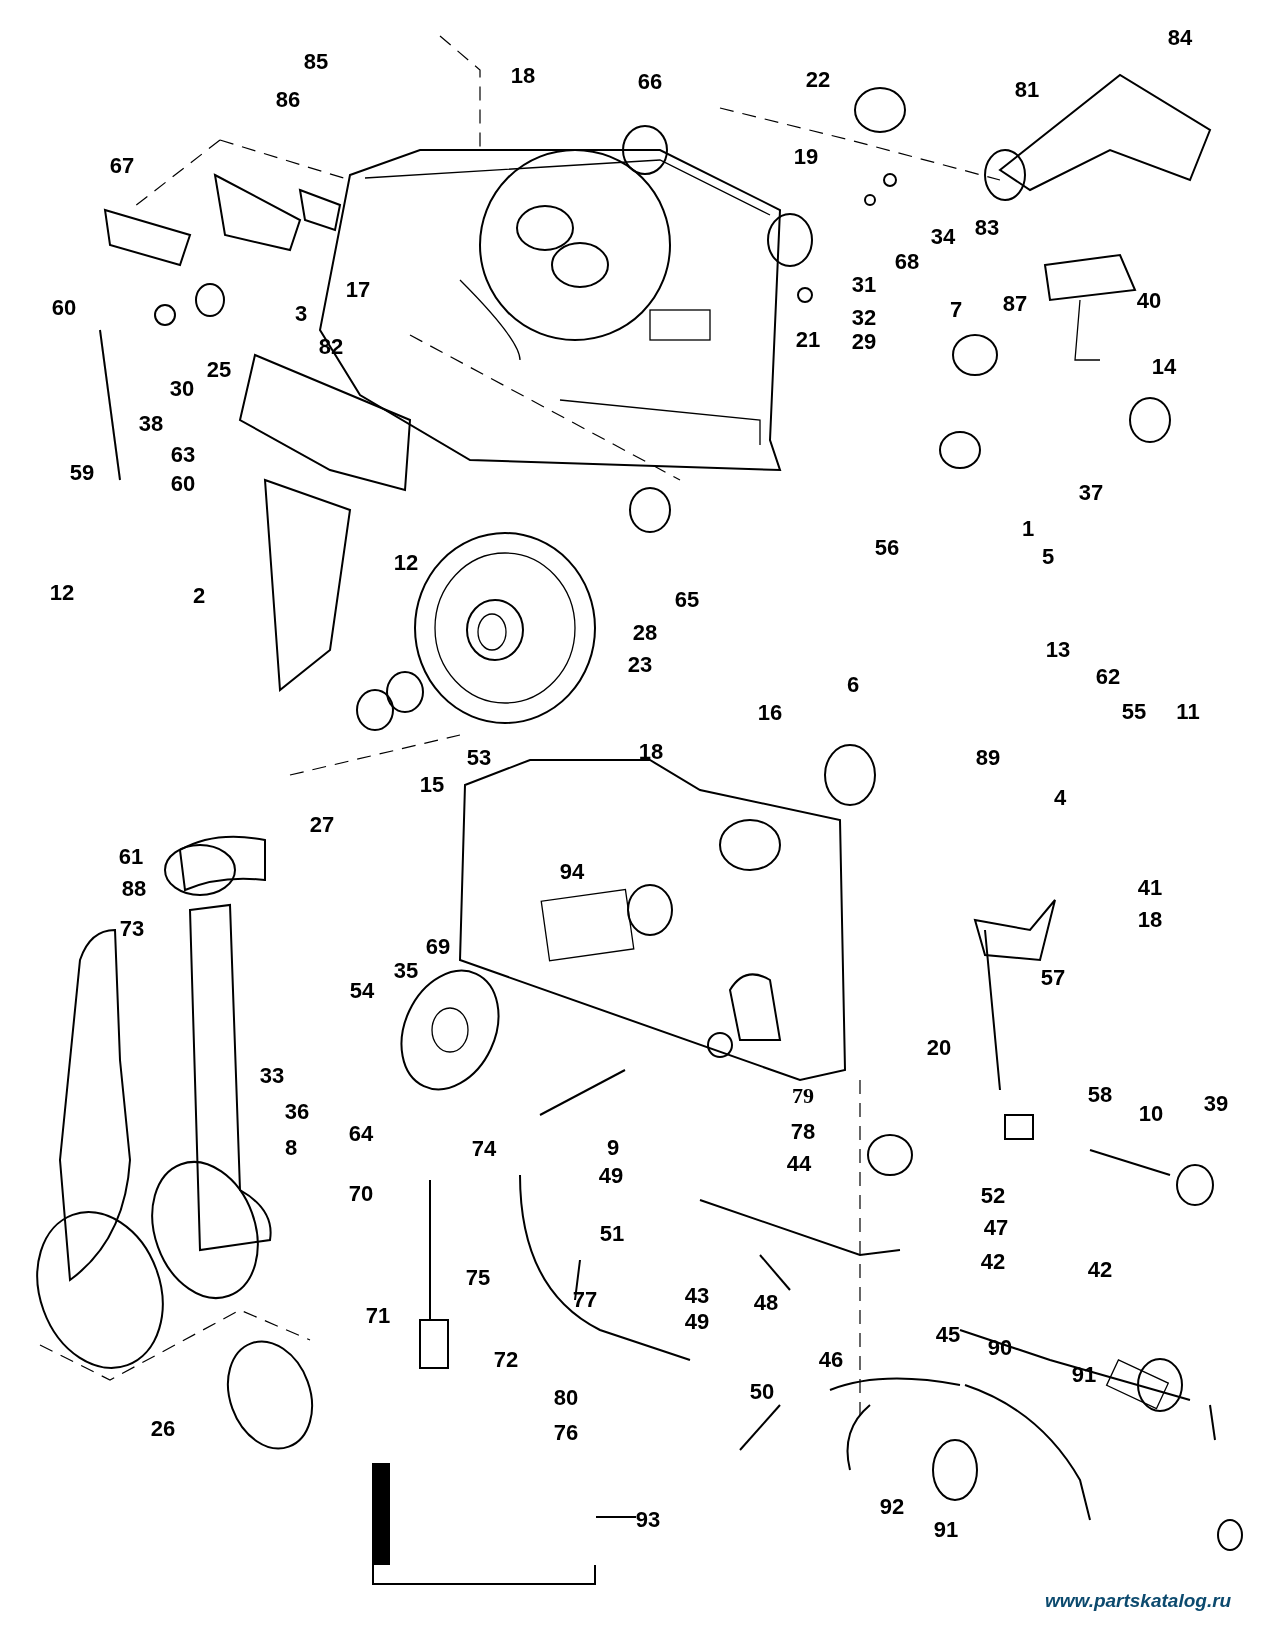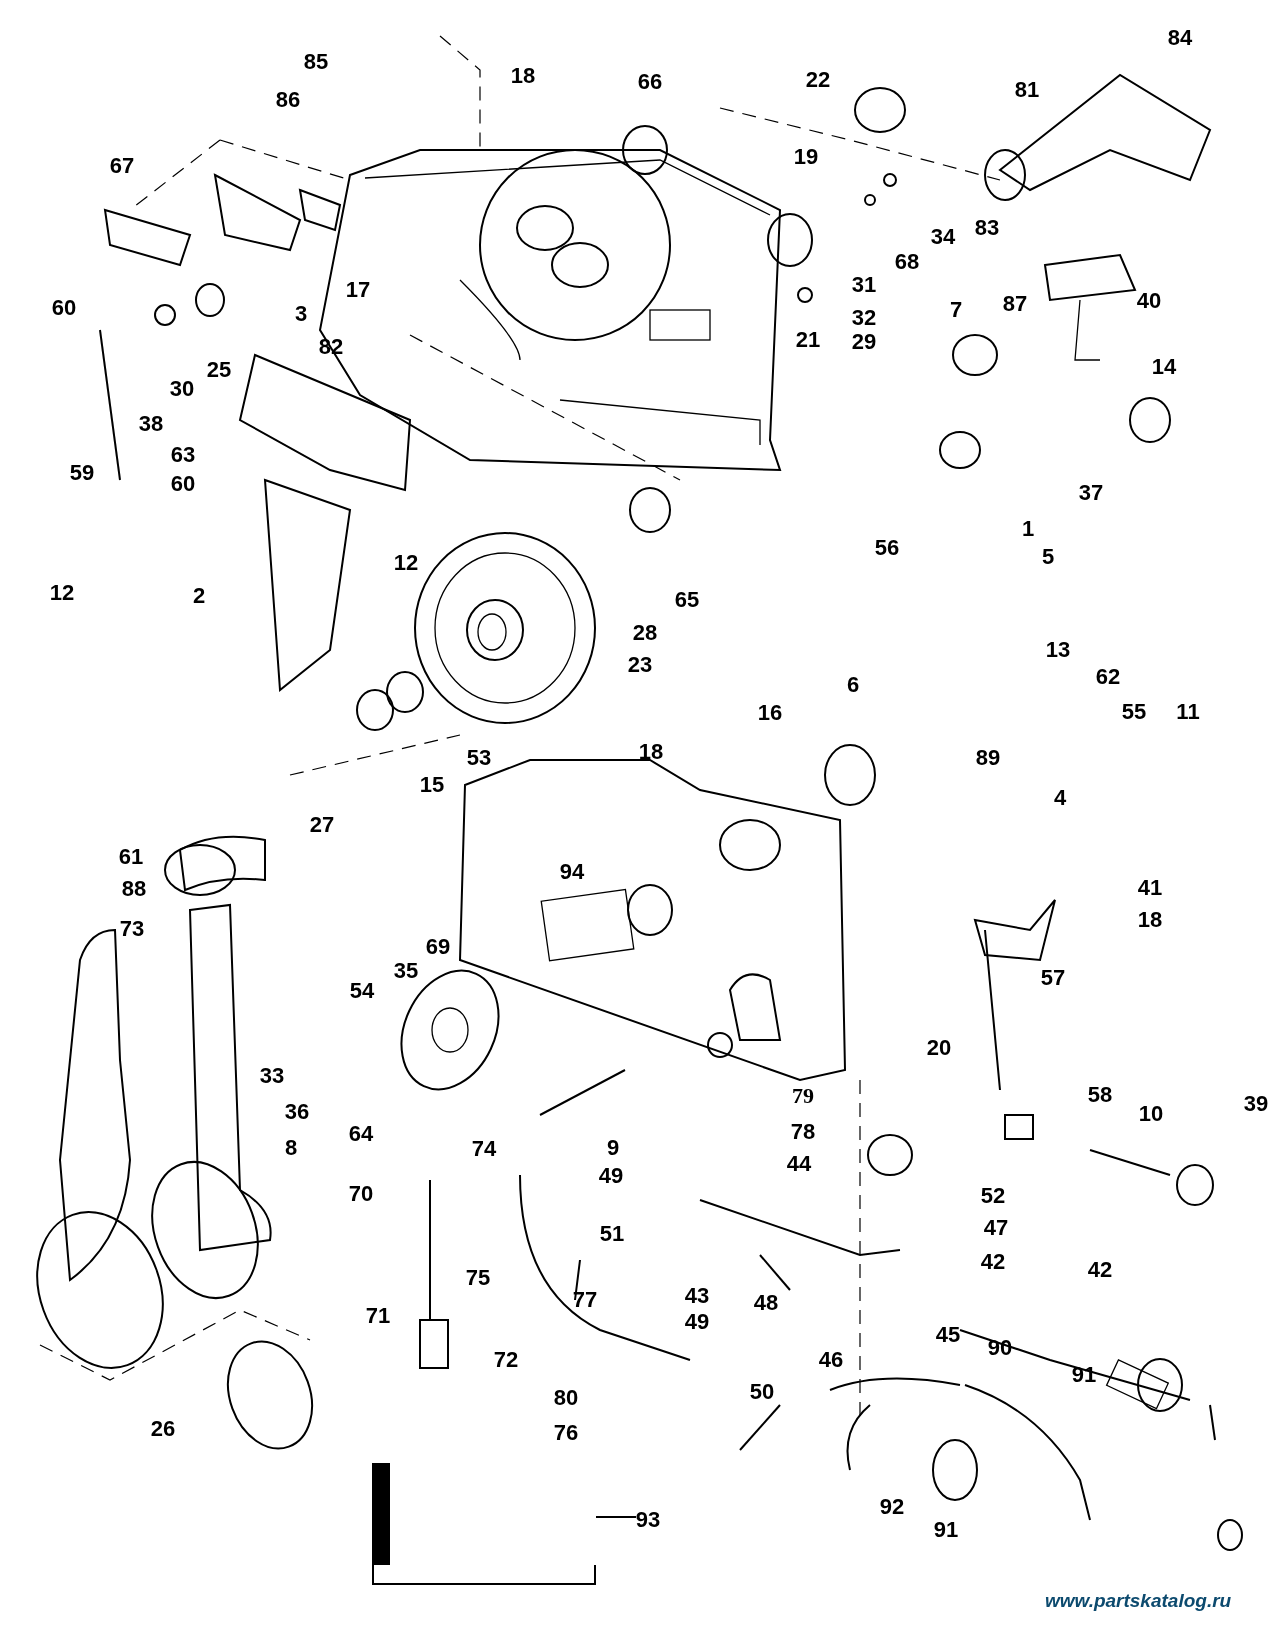--- a/index.html
+++ b/index.html
@@ -198,21 +198,21 @@
       <span class="lbl" style="left: 438px; top: 947px;">69</span>
       <span class="lbl" style="left: 406px; top: 971px;">35</span>
       <span class="lbl" style="left: 362px; top: 991px; text-align: center;">54</span>
       <span class="lbl" style="left: 1053px; top: 978px;">57</span>
       <span class="lbl" style="left: 272px; top: 1076px;">33</span>
       <span class="lbl" style="left: 297px; top: 1112px;">36</span>
       <span class="lbl" style="left: 939px; top: 1048px;">20</span>
       <span class="lbl" style="left: 803px; top: 1096px; font-family: Liberation Serif, serif;">79</span>
       <span class="lbl" style="left: 1100px; top: 1095px;">58</span>
       <span class="lbl" style="left: 1151px; top: 1114px;">10</span>
-      <span class="lbl" style="left: 1216px; top: 1104px; margin-left: 40px;">39</span>
+      <span class="lbl" style="left: 1216px; top: 1104px;">39</span>
       <span class="lbl" style="left: 803px; top: 1132px;">78</span>
       <span class="lbl" style="left: 291px; top: 1148px;">8</span>
       <span class="lbl" style="left: 613px; top: 1148px;">9</span>
       <span class="lbl" style="left: 799px; top: 1164px;">44</span>
       <span class="lbl" style="left: 484px; top: 1149px;">74</span>
       <span class="lbl" style="left: 361px; top: 1134px;">64</span>
       <span class="lbl" style="left: 611px; top: 1176px;">49</span>
       <span class="lbl" style="left: 361px; top: 1194px;">70</span>
       <span class="lbl" style="left: 993px; top: 1196px;">52</span>
       <span class="lbl" style="left: 612px; top: 1234px;">51</span>

